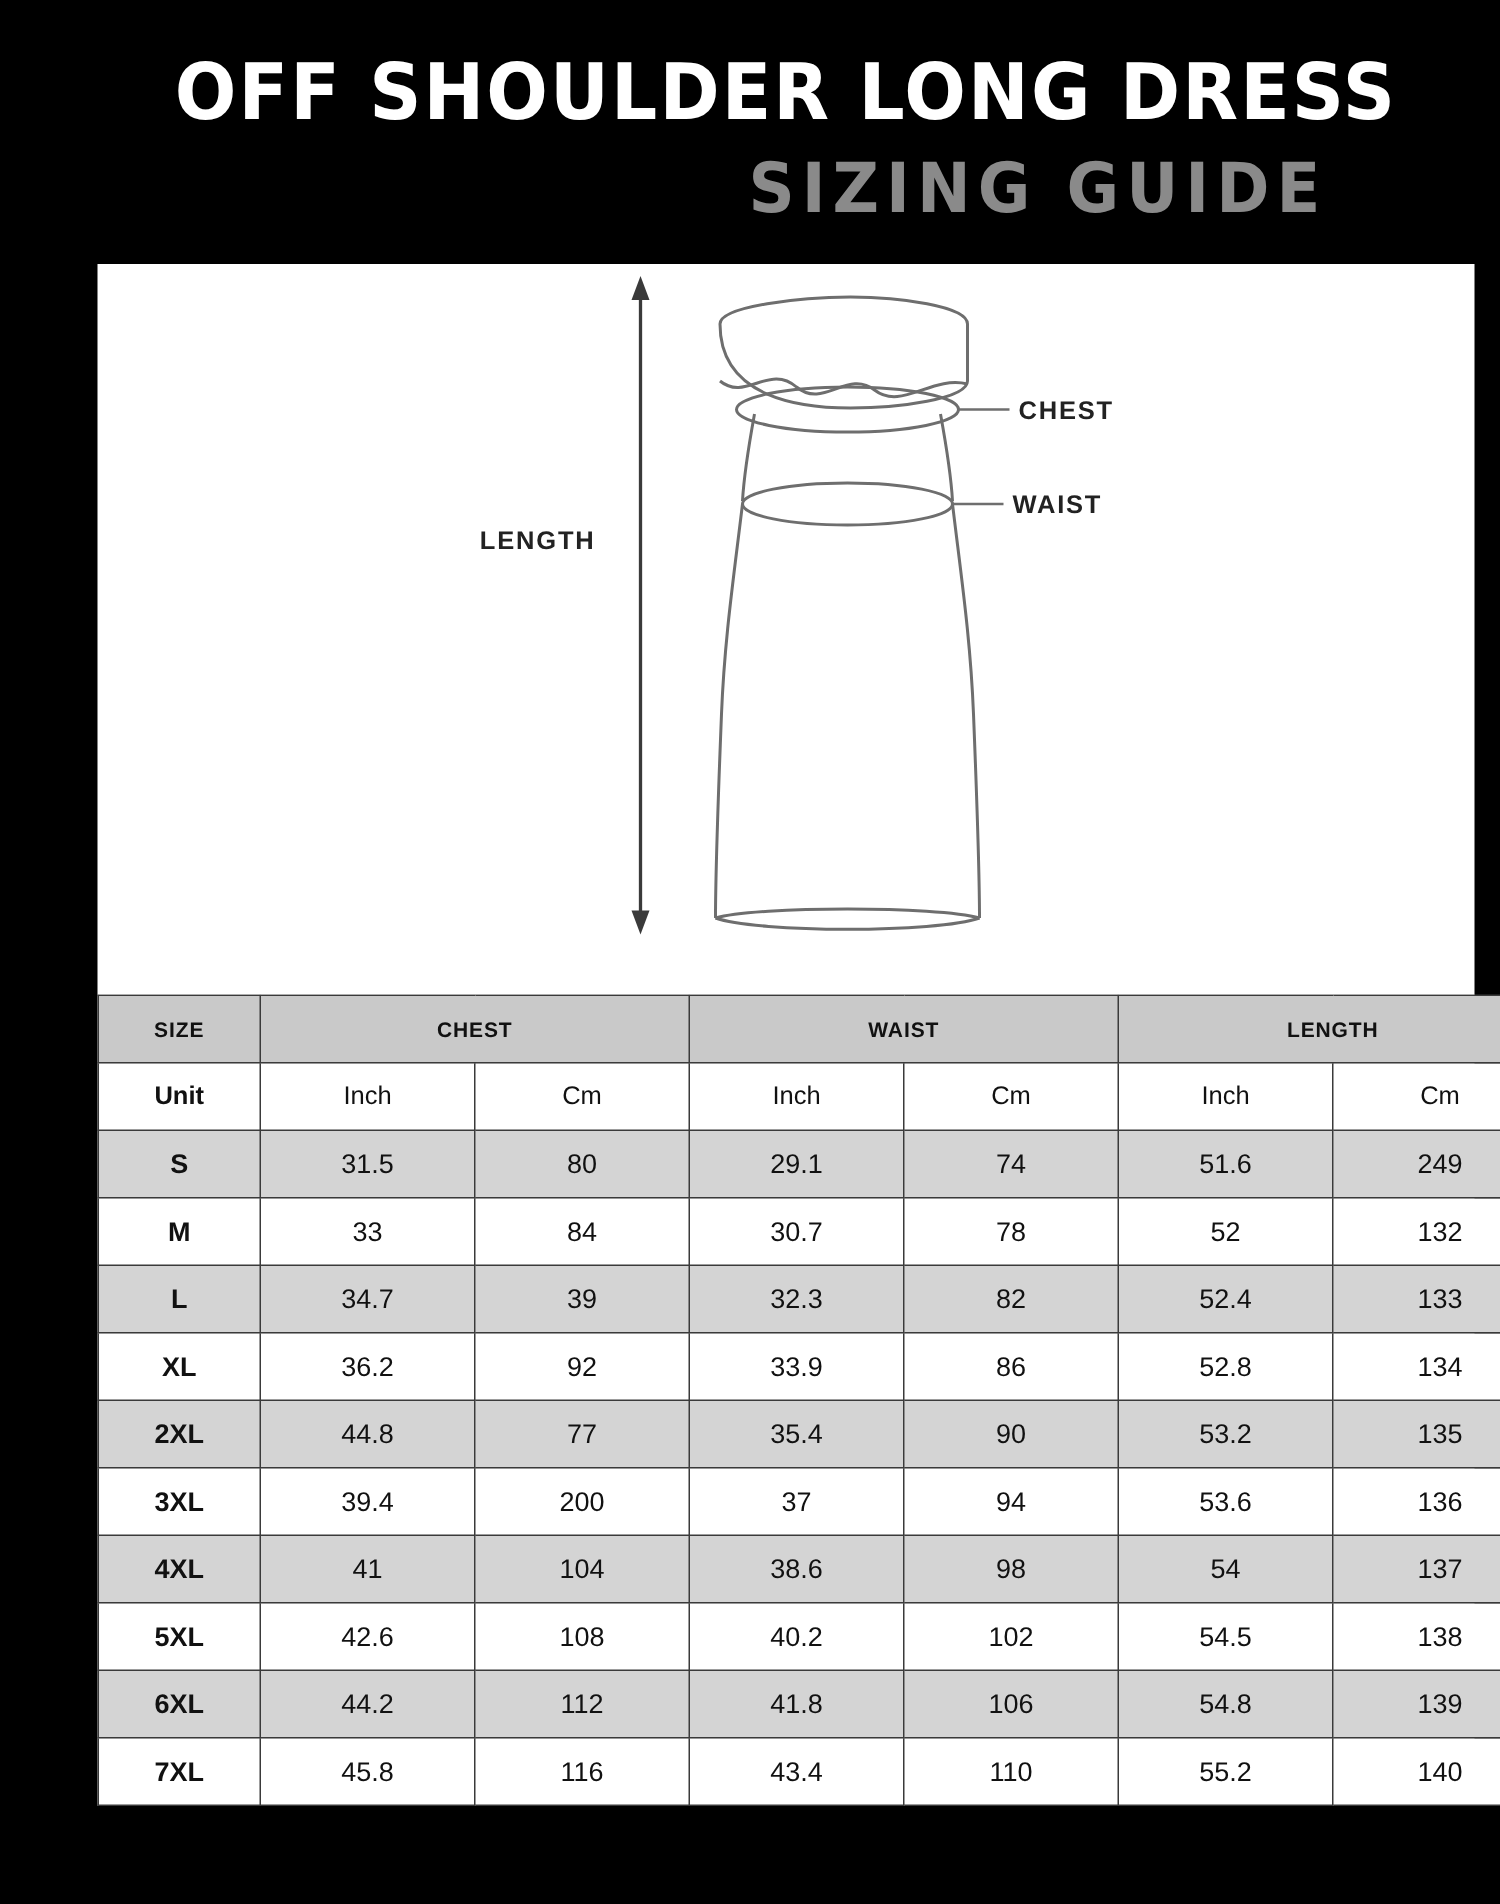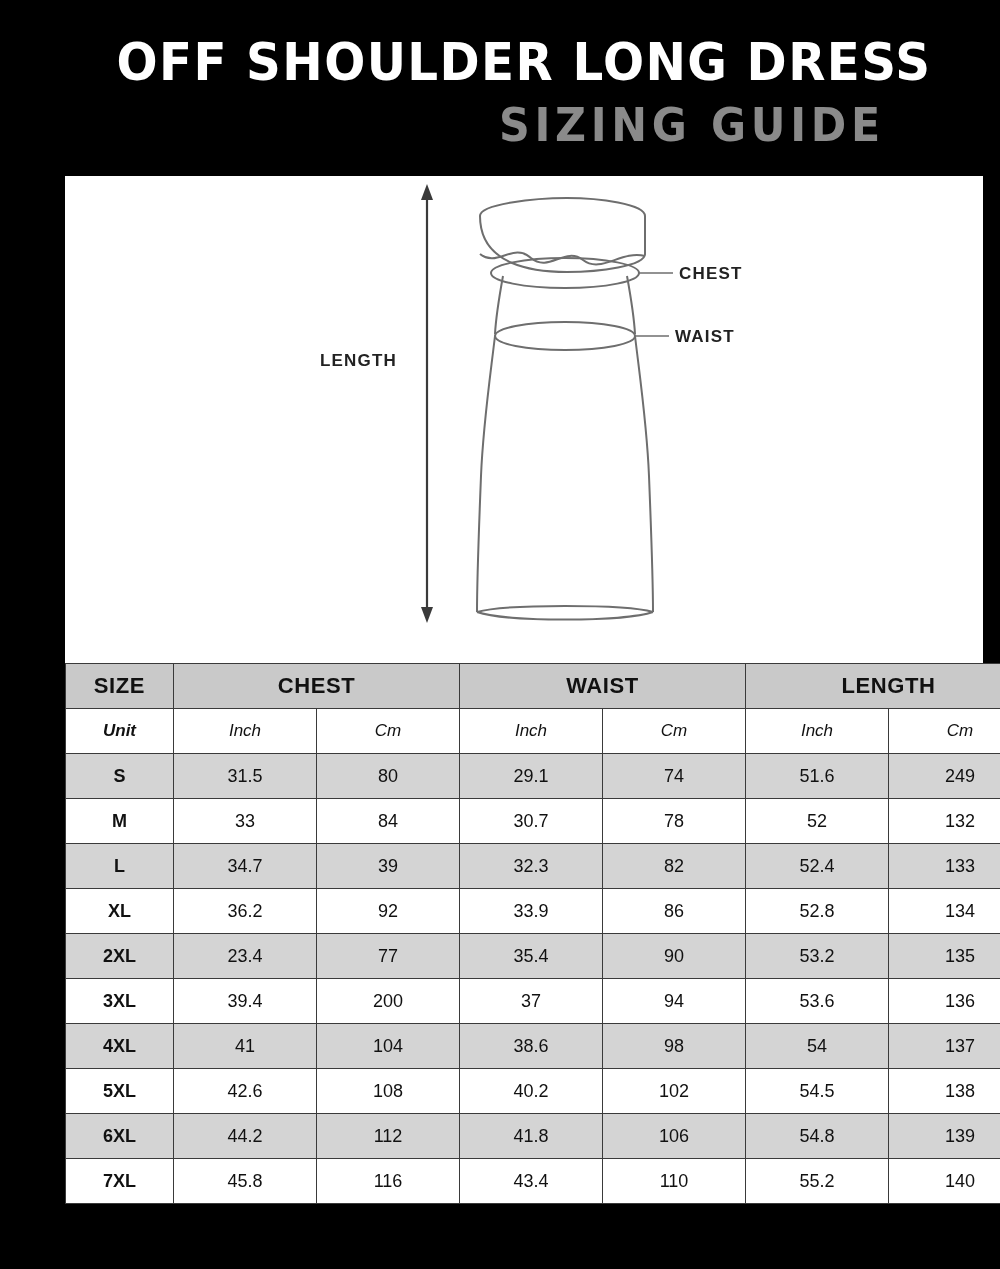--- a/index.html
+++ b/index.html
@@ -68,28 +68,27 @@
     table-layout: fixed;
   }
   table td, table th {
     border: 1px solid #3a3a3a;
     text-align: center;
     font-family: "Liberation Sans", sans-serif;
     color: #111111;
   }
   thead th {
     background: #c9c9c9;
-    font-size: 22px;
+    font-size: 14px;
     font-weight: bold;
     height: 45px;
     letter-spacing: 0.6px;
   }
   .unit-row td {
     background: #ffffff;
-    font-style: italic;
     font-size: 17px;
     height: 45px;
   }
   .unit-row td.unit-label {
     font-weight: bold;
   }
   tbody tr td {
     height: 45px;
     font-size: 18px;
   }
@@ -211,21 +210,21 @@
           <td class="size-cell">XL</td>
           <td>36.2</td>
           <td>92</td>
           <td>33.9</td>
           <td>86</td>
           <td>52.8</td>
           <td>134</td>
         </tr>
         <tr class="shaded">
           <td class="size-cell">2XL</td>
-          <td>23.4</td>
+          <td>44.8</td>
           <td>77</td>
           <td>35.4</td>
           <td>90</td>
           <td>53.2</td>
           <td>135</td>
         </tr>
         <tr class="plain">
           <td class="size-cell">3XL</td>
           <td>39.4</td>
           <td>200</td>

